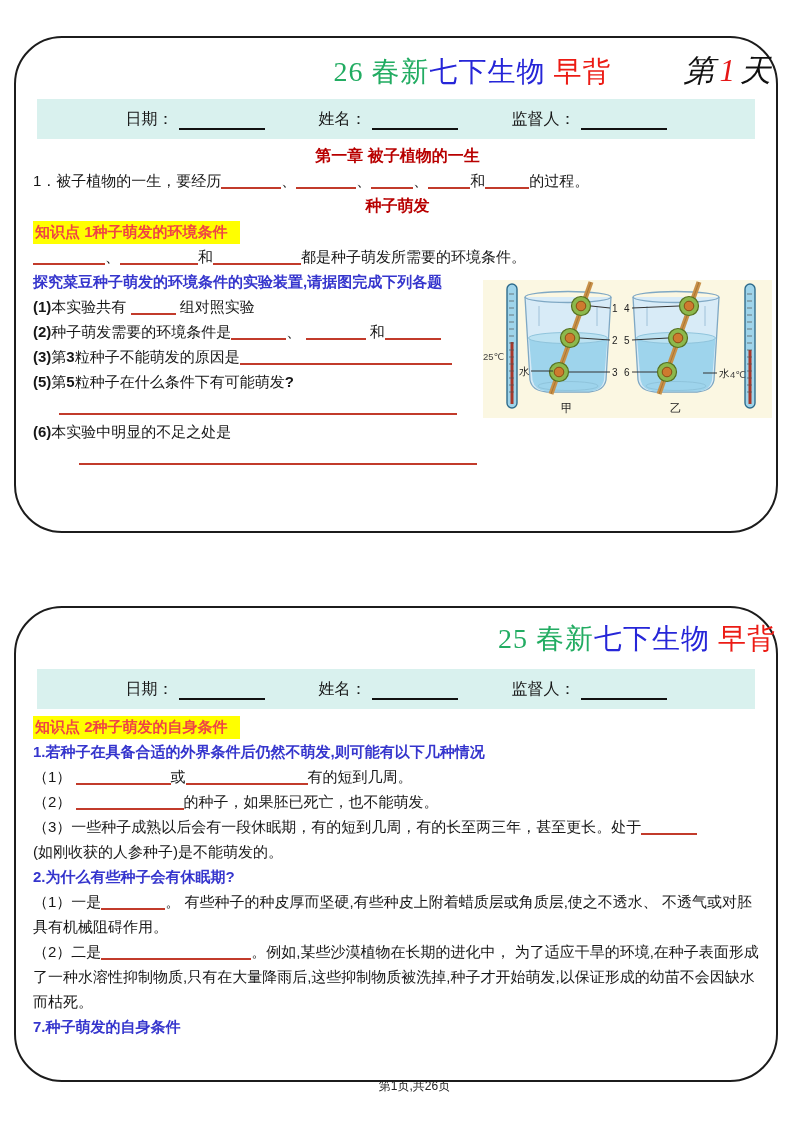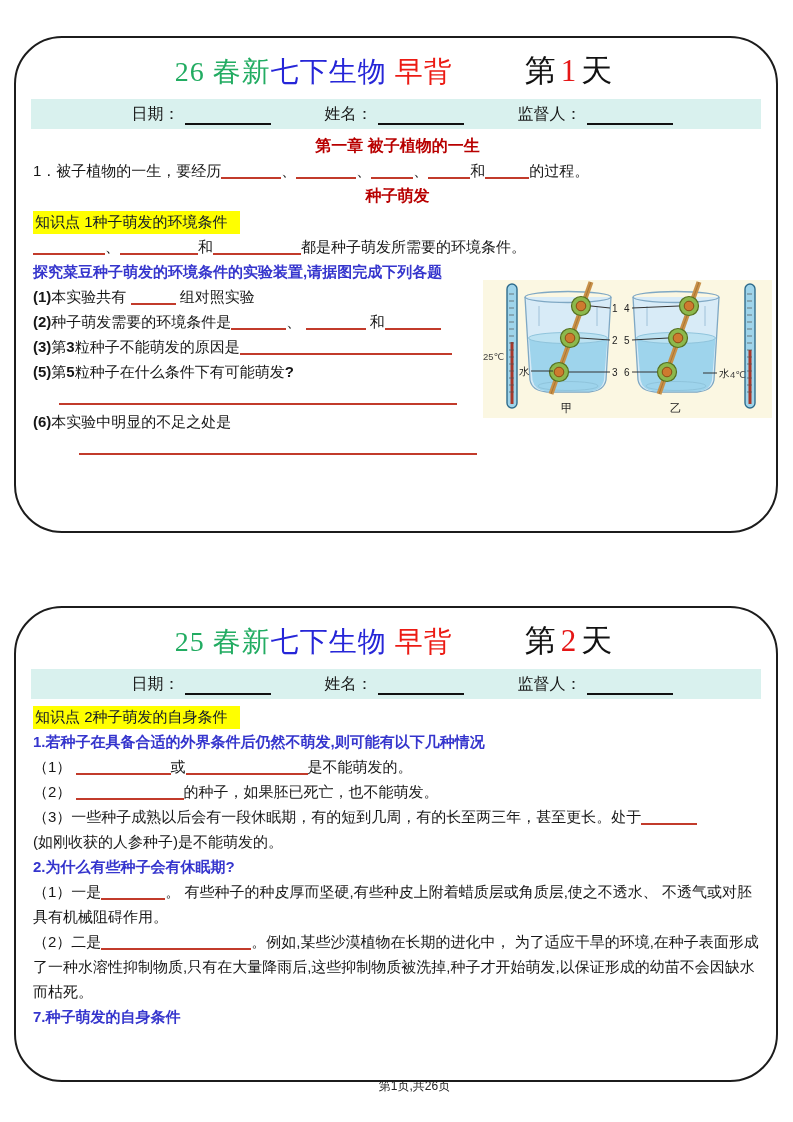--- a/index.html
+++ b/index.html
@@ -6,35 +6,35 @@
     --green:#22AC62; --tblue:#2626D8; --tred:#EC1B14; --darkred:#B80000;
     --bodyblue:#3535CD; --ured:#C23B2B; --band:#D9F1EE; --hl:#FFFF00; --ink:#171717;
   }
   html,body{margin:0;padding:0;background:#ffffff;}
   .page{position:relative;width:793px;height:1122px;background:#fff;overflow:hidden;
         font-family:"Liberation Sans","DejaVu Sans",sans-serif;color:var(--ink);}
   .panel{position:absolute;left:14px;width:764px;border:2px solid #1c1c1c;border-radius:48px;
          background:#fff;box-sizing:border-box;}
   #panel1{top:36px;height:497px;}
   #panel2{top:606px;height:476px;}
-  .title-row{display:flex;justify-content:center;align-items:baseline;gap:72px;
+  .title-row{display:flex;justify-content:flex-end;align-items:baseline;gap:72px;
              margin-top:12px;height:42px;font-family:"Liberation Serif","DejaVu Serif",serif;}
   .title-main{font-size:28px;letter-spacing:1px;white-space:pre;}
   .t-green{color:var(--green);} .t-blue{color:var(--tblue);} .t-red{color:var(--tred);}
-  .title-day{font-size:31px;color:#111;letter-spacing:5px;white-space:pre;}
+  .title-day{font-size:31px;color:#111;letter-spacing:5px;white-space:pre;font-style:italic;}
   .t-daynum{color:#E51616;}
-  .info-band{margin:7px auto 0 auto;width:718px;height:30px;background:var(--band);
-             display:flex;align-items:center;justify-content:center;gap:54px;font-size:16px;padding-left:12px;}
+  .info-band{margin:7px auto 0 auto;width:718px;height:40px;background:var(--band);
+             display:flex;align-items:center;justify-content:center;gap:54px;font-size:16px;}
   .info-field{display:flex;align-items:flex-end;}
   .info-blank{display:inline-block;width:86px;height:15px;border-bottom:2px solid #111;margin-left:5px;}
   .content{padding:4px 14px 0 17px;font-size:15px;}
   .tline{line-height:25px;min-height:25px;}
   .heading{text-align:center;color:var(--darkred);font-weight:bold;font-size:16px;}
   .kp{margin-top:1px;}
-  .kp-chip{background:var(--hl);color:#0f172a;font-weight:normal;display:inline-block;
+  .kp-chip{background:var(--hl);color:#ef4444;font-weight:bold;display:inline-block;
            padding:1px 12px 2px 2px;line-height:20px;}
   .seg-blue{color:var(--bodyblue);font-weight:bold;}
   .seg-bold{font-weight:bold;}
   .blank{display:inline-block;height:15px;border-bottom:2px solid var(--ured);vertical-align:-3px;}
   .indent1{padding-left:26px;} .indent2{padding-left:46px;}
   .figure{position:absolute;left:467px;top:242px;width:289px;height:138px;}
   .footer{position:absolute;top:1078px;left:18px;width:100%;text-align:center;
           font-family:Liberation Sans, sans-serif;font-size:12px;color:#222;}
   svg text{font-family:"Liberation Sans","DejaVu Sans",sans-serif;}
 </style>
@@ -160,40 +160,39 @@
       <text x="236" y="97" font-size="10.5" fill="#222">水</text>
       <text x="247" y="98" font-size="9.5" fill="#444">4℃</text>
       <text x="78" y="132" font-size="11.5" fill="#222">甲</text>
       <text x="187" y="132" font-size="11.5" fill="#222">乙</text>
     </svg>
   </section>
 
   <section class="panel" id="panel2">
     <div class="title-row">
       <div class="title-main"><span class="t-green">25 春新</span><span class="t-blue">七下生物</span><span class="t-red"> 早背</span></div>
-      <div class="title-day"><span>第</span><span class="t-daynum">2</span><span>天</span></div>
     </div>
     <div class="info-band">
       <div class="info-field">
           <span>日期：</span>
           <span class="info-blank"></span>
         </div>
       <div class="info-field">
           <span>姓名：</span>
           <span class="info-blank"></span>
         </div>
       <div class="info-field">
           <span>监督人：</span>
           <span class="info-blank"></span>
         </div>
     </div>
     <div class="content">
         <div class="tline kp"><span class="kp-chip">知识点 2种子萌发的自身条件</span></div>
         <div class="tline"><span class="seg-blue">1.若种子在具备合适的外界条件后仍然不萌发,则可能有以下几种情况</span></div>
-        <div class="tline"><span>（1） </span><span class="blank" style="width: 95px;"></span><span>或</span><span class="blank" style="width: 122px;"></span><span>是不能萌发的。</span></div>
+        <div class="tline"><span>（1） </span><span class="blank" style="width: 95px;"></span><span>或</span><span class="blank" style="width: 122px;"></span><span>有的短到几周。</span></div>
         <div class="tline"><span>（2） </span><span class="blank" style="width: 108px;"></span><span>的种子，如果胚已死亡，也不能萌发。</span></div>
         <div class="tline"><span>（3）一些种子成熟以后会有一段休眠期，有的短到几周，有的长至两三年，甚至更长。处于</span><span class="blank" style="width: 56px;"></span></div>
         <div class="tline"><span>(如刚收获的人参种子)是不能萌发的。</span></div>
         <div class="tline"><span class="seg-blue">2.为什么有些种子会有休眠期?</span></div>
         <div class="tline"><span>（1）一是</span><span class="blank" style="width: 64px;"></span><span>。 有些种子的种皮厚而坚硬,有些种皮上附着蜡质层或角质层,使之不透水、 不透气或对胚具有机械阻碍作用。</span></div>
         <div class="tline"><span>（2）二是</span><span class="blank" style="width: 150px;"></span><span>。例如,某些沙漠植物在长期的进化中， 为了适应干旱的环境,在种子表面形成了一种水溶性抑制物质,只有在大量降雨后,这些抑制物质被洗掉,种子才开始萌发,以保证形成的幼苗不会因缺水而枯死。</span></div>
         <div class="tline"><span class="seg-blue">7.种子萌发的自身条件</span></div>
       </div>
   </section>
 

